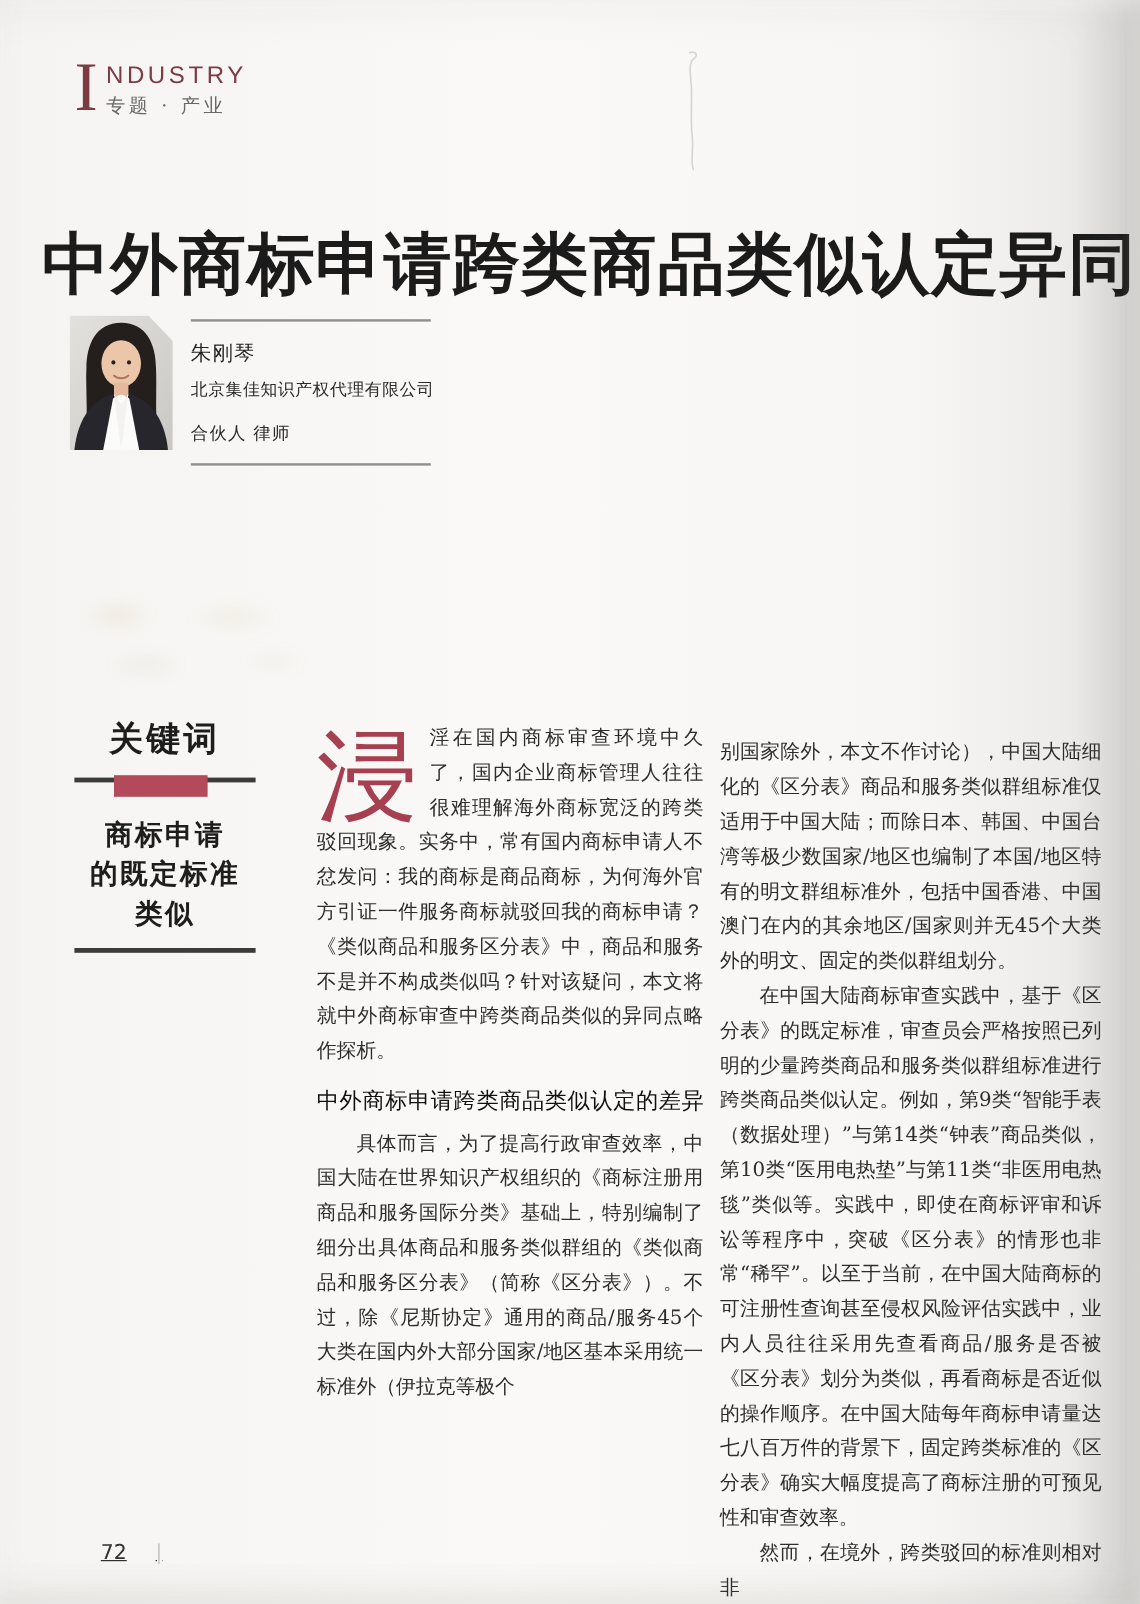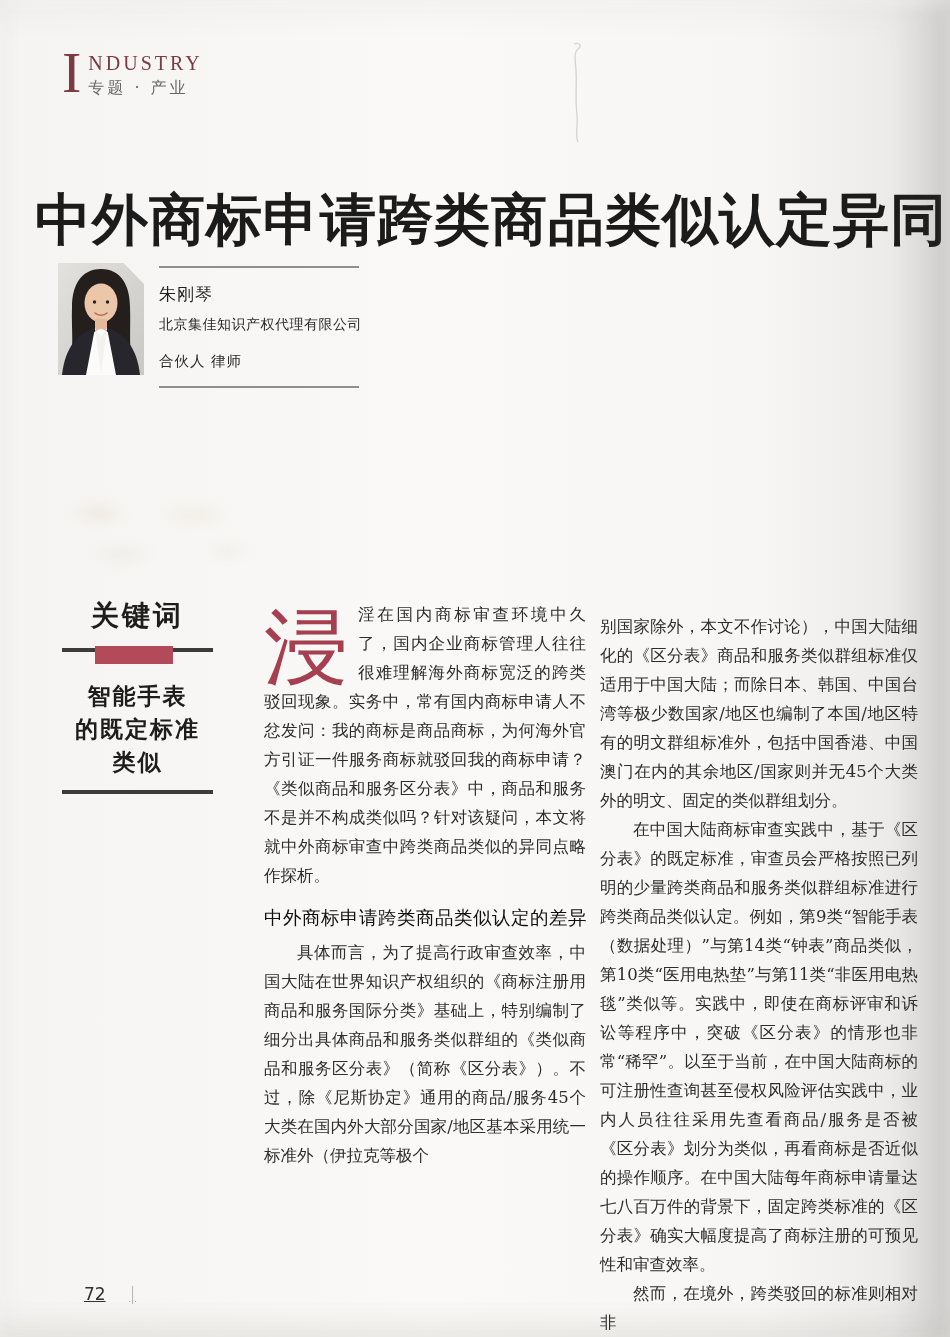--- a/index.html
+++ b/index.html
@@ -8,21 +8,21 @@
     background:linear-gradient(90deg,#f5f4f2 0%,#faf9f7 45%,#f7f6f4 80%,#ecebe9 94%,#dcdbd9 100%);
     font-family:"DejaVu Serif","Liberation Serif",serif;color:#2d2d2d;
   }
   .page::after{content:"";position:absolute;inset:0;pointer-events:none;
     box-shadow:inset -30px 0 40px rgba(95,90,85,.10), inset 0 -16px 26px rgba(95,90,85,.05), inset 0 6px 14px rgba(255,255,255,.5);}
 
   
   .masthead{position:absolute;left:62px;top:50px;display:flex;align-items:flex-start;}
   .big-i{font-family:"Liberation Serif",serif;font-size:58px;line-height:.78;color:#7c3a43;}
   .masthead-text{margin-left:7px;padding-top:2px;}
-  .wordmark{font-family:Liberation Serif, serif;font-size:20px;letter-spacing:3px;color:#7c3a43;}
+  .wordmark{font-family:Liberation Sans, sans-serif;font-size:20px;letter-spacing:3px;color:#7c3a43;}
   .masthead-sub{font-size:16px;color:#686868;letter-spacing:3px;margin-top:3px;}
 
   
   .pencil{position:absolute;left:568px;top:40px;opacity:.30;filter:blur(.6px);}
 
   
   .title{position:absolute;left:35px;right:35px;top:183px;margin:0;text-align:center;
     font-family:Liberation Mono, monospace;font-weight:700;font-size:56px;
     letter-spacing:1px;color:#1b1b1b;white-space:nowrap;}
 
@@ -119,21 +119,21 @@
   </div>
 
   <div class="ghost"></div>
 
   <aside class="keywords">
     <div class="kw-heading">关键词</div>
     <div class="kw-rule">
       <span class="kw-redbar"></span>
     </div>
     <div class="kw-items">
-      <div class="kw-item">智能手表</div>
+      <div class="kw-item">商标申请</div>
       <div class="kw-item">的既定标准</div>
       <div class="kw-item">类似</div>
     </div>
     <div class="kw-bottomrule"></div>
   </aside>
 
   <div class="col col1">
     <p class="para"><span class="dropcap">浸</span><span>淫在国内商标审查环境中久了，国内企业商标管理人往往很难理解海外商标宽泛的跨类驳回现象。实务中，常有国内商标申请人不忿发问：我的商标是商品商标，为何海外官方引证一件服务商标就驳回我的商标申请？《类似商品和服务区分表》中，商品和服务不是并不构成类似吗？针对该疑问，本文将就中外商标审查中跨类商品类似的异同点略作探析。</span></p>
     <h2 class="subheading">中外商标申请跨类商品类似认定的差异</h2>
     <p class="para indent">具体而言，为了提高行政审查效率，中国大陆在世界知识产权组织的《商标注册用商品和服务国际分类》基础上，特别编制了细分出具体商品和服务类似群组的《类似商品和服务区分表》（简称《区分表》）。不过，除《尼斯协定》通用的商品/服务45个大类在国内外大部分国家/地区基本采用统一标准外（伊拉克等极个</p>

